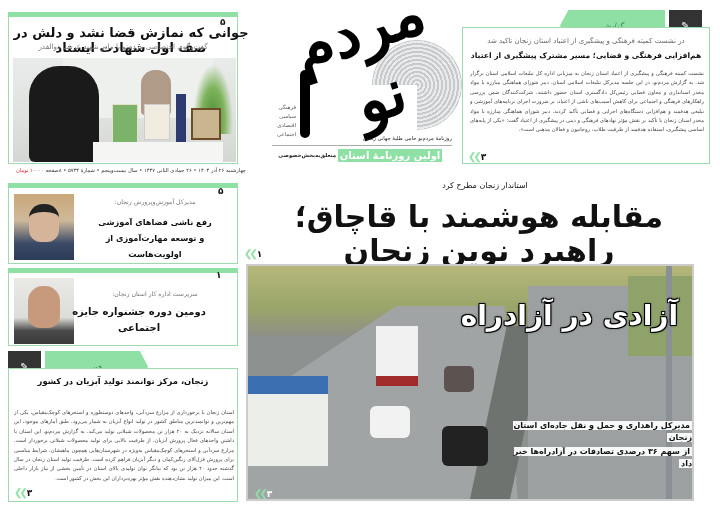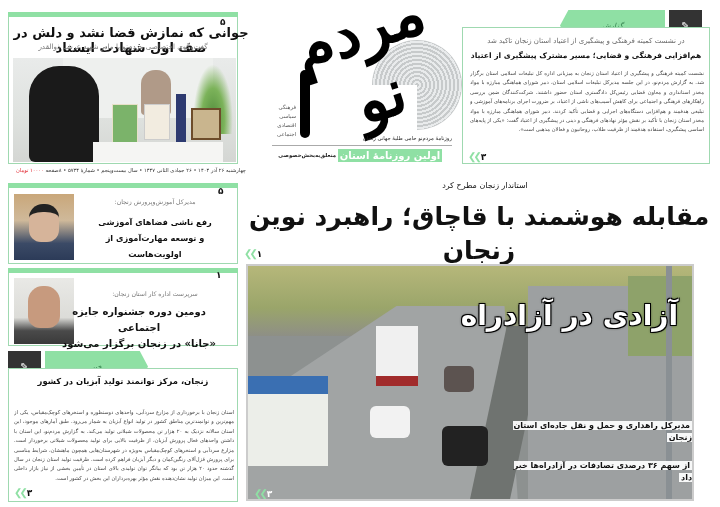--- a/index.html
+++ b/index.html
@@ -68,21 +68,21 @@
 <div class="box" style="left:462px;top:27px;width:248px;height:137px"></div>
 <div class="abs sub" style="left:466px;top:37px;width:240px;font-size:7px;color:#666">در نشست کمیته فرهنگی و پیشگیری از اعتیاد استان زنجان تاکید شد</div>
 <div class="abs headline" style="left:466px;top:51px;width:240px;font-size:7.6px">هم‌افزایی فرهنگی و قضایی؛ مسیر مشترک پیشگیری از اعتیاد</div>
 <div class="abs body" style="left:470px;top:69px;width:234px;height:84px;overflow:hidden">نشست کمیته فرهنگی و پیشگیری از اعتیاد استان زنجان به میزبانی اداره کل تبلیغات اسلامی استان برگزار شد. به گزارش مردم‌نو، در این جلسه مدیرکل تبلیغات اسلامی استان، دبیر شورای هماهنگی مبارزه با مواد مخدر استانداری و معاون قضایی رئیس‌کل دادگستری استان حضور داشتند. شرکت‌کنندگان ضمن بررسی راهکارهای فرهنگی و اجتماعی برای کاهش آسیب‌های ناشی از اعتیاد، بر ضرورت اجرای برنامه‌های آموزشی و تبلیغی هدفمند و هم‌افزایی دستگاه‌های اجرایی و قضایی تأکید کردند. دبیر شورای هماهنگی مبارزه با مواد مخدر استان زنجان با تأکید بر نقش مؤثر نهادهای فرهنگی و دینی در پیشگیری از اعتیاد گفت: «یکی از پایه‌های اساسی پیشگیری، استفاده هدفمند از ظرفیت طلاب، روحانیون و فعالان مذهبی است».</div>
 <div class="pg" style="left:468px;top:151px">
     <span class="chev">❮❮</span>
     <span>۳</span>
   </div>
 
 <div class="abs" style="left:250px;top:181px;width:470px;font-size:8px;font-weight:normal;text-align:center;color:#111">استاندار زنجان مطرح کرد</div>
-<div class="abs headline" style="left:246px;top:200px;width:466px;font-size:25px;line-height:34px;letter-spacing:-0.5px">مقابله هوشمند با قاچاق؛ راهبرد نوین زنجان</div>
+<div class="abs headline" style="left:246px;top:200px;width:466px;font-size:30px;line-height:34px;letter-spacing:-0.5px">مقابله هوشمند با قاچاق؛ راهبرد نوین زنجان</div>
 <div class="pg" style="left:244px;top:248px">
     <span class="chev">❮❮</span>
     <span>۱</span>
   </div>
 
 <div class="photo" style="left:246px;top:264px;width:448px;height:237px;border:2px solid #ccc;background:#8d9190">
   <div class="abs" style="left:0;top:0;width:448px;height:70px;background:linear-gradient(180deg,#b6b77a 0%,#9aa56a 60%,#8e8f86 100%)"></div>
   <div class="abs" style="left:0;top:40px;width:270px;height:197px;background:#a1a4a4;clip-path:polygon(55% 0,95% 0,100% 100%,0 100%,0 50%)"></div>
   <div class="abs" style="left:240px;top:60px;width:40px;height:177px;background:#6f7370;transform:skewX(-12deg)"></div>
   <div class="abs" style="left:280px;top:20px;width:168px;height:217px;background:#9da0a1"></div>
@@ -91,21 +91,21 @@
   <div class="abs" style="left:128px;top:60px;width:42px;height:60px;background:#f0f0f0;border-bottom:10px solid #a12b2b"></div>
   <div class="abs" style="left:122px;top:140px;width:40px;height:32px;background:#f2f2f2;border-radius:6px"></div>
   <div class="abs" style="left:194px;top:160px;width:46px;height:40px;background:#222;border-radius:6px"></div>
   <div class="abs" style="left:196px;top:100px;width:30px;height:26px;background:#5c5350;border-radius:5px"></div>
   <div class="abs" style="left:418px;top:0;width:6px;height:237px;background:#8a9094"></div>
   <div class="abs" style="left:200px;top:30px;width:230px;text-align:right;font-weight:bold;color:#fff;font-size:28px;line-height:40px;text-shadow:0 0 3px #000,1px 1px 0 #000,-1px -1px 0 #000,1px -1px 0 #000,-1px 1px 0 #000">
     <div>آزادی در آزادراه</div>
   </div>
   <div class="abs" style="left:262px;top:154px;width:182px;text-align:right;font-weight:bold;font-size:8px;line-height:12px;color:#111">
     <div><span style="background:rgba(255,255,255,.92);padding:0 2px">مدیرکل راهداری و حمل و نقل جاده‌ای استان زنجان</span></div>
-    <div style="margin-top:16px"><span style="background:rgba(255,255,255,.92);padding:0 2px">از سهم ۳۶ درصدی تصادفات در آزادراه‌ها خبر داد</span></div>
+    <div style="margin-top:2px"><span style="background:rgba(255,255,255,.92);padding:0 2px">از سهم ۳۶ درصدی تصادفات در آزادراه‌ها خبر داد</span></div>
   </div>
   <div class="pg" style="left:6px;top:222px;color:#fff">
       <span class="chev">❮❮</span>
       <span>۳</span>
     </div>
 </div>
 
 <div class="box" style="left:8px;top:186px;width:230px;height:78px;border-top:none"></div>
 <div class="greenbar" style="left:8px;top:183px;width:230px;height:5px"></div>
 <div class="pg" style="left:218px;top:186px">
@@ -124,21 +124,20 @@
 <div class="greenbar" style="left:8px;top:268px;width:230px;height:5px"></div>
 <div class="pg" style="left:216px;top:270px">
     <span>۱</span>
   </div>
 <div class="photo" style="left:14px;top:278px;width:60px;height:66px;background:linear-gradient(180deg,#e9e9e6 0%,#dcdcd8 60%,#4a4a4a 80%,#3a3a3a 100%)">
   <div class="abs" style="left:14px;top:8px;width:32px;height:42px;background:#c79a7e;border-radius:15px 15px 12px 12px"></div>
 </div>
 <div class="abs sub" style="left:78px;top:290px;width:154px;font-size:6.2px;color:#777">سرپرست اداره کار استان زنجان:</div>
 <div class="abs headline" style="left:62px;top:304px;width:154px;font-size:10px;line-height:16px">
   <div>دومین دوره جشنواره جایزه اجتماعی</div>
-  <div>«جانا» در زنجان برگزار می‌شود</div>
 </div>
 
 <div class="tagbar" style="left:8px;top:351px;width:140px">
   <div class="tagicon" style="margin-right:4px">✎</div>
   <div class="taglabel" style="width:103px;clip-path:polygon(0 0,92% 0,100% 50%,92% 100%,0 100%)">خبر</div>
 </div>
 <div class="box" style="left:8px;top:368px;width:230px;height:134px"></div>
 <div class="abs headline" style="left:10px;top:374px;width:226px;font-size:8.4px;line-height:15px">
   <div>زنجان، مرکز توانمند تولید آبزیان در کشور</div>
 </div>

